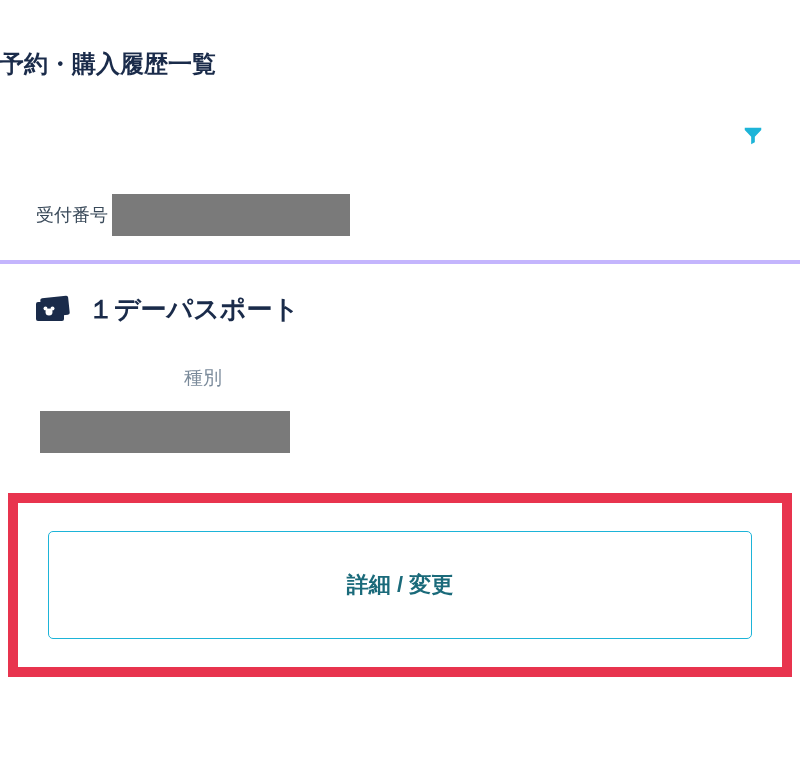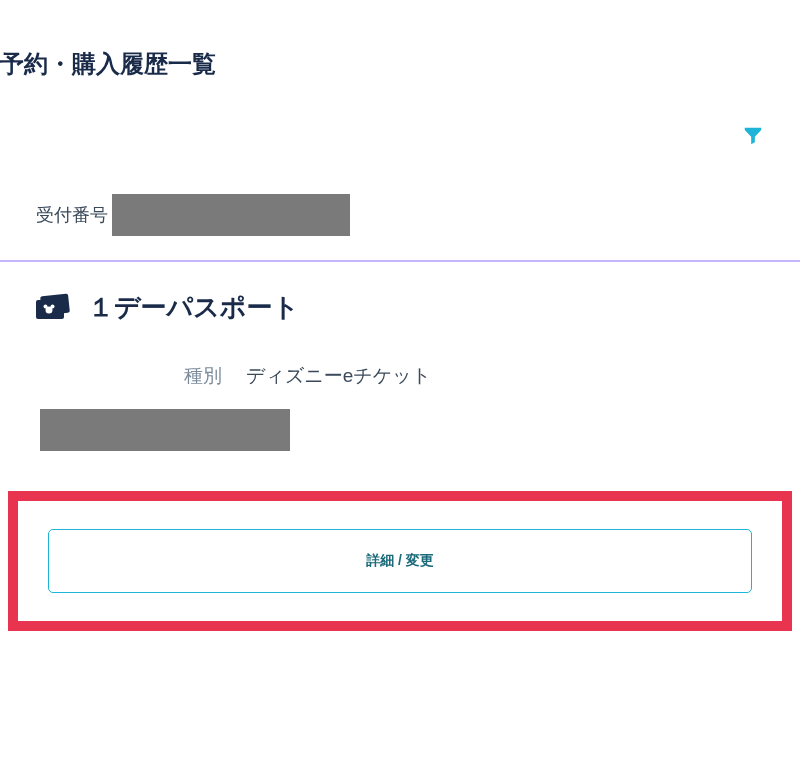--- a/index.html
+++ b/index.html
@@ -34,21 +34,21 @@
       color: #1db4d8;
       width: 22px;
       height: 22px;
       cursor: pointer;
     }
     
     .receipt-number-row {
       display: flex;
       align-items: center;
       padding: 20px 36px 24px 36px;
-      border-bottom: 2px solid #c4b5fd;
+      border-bottom: 4px solid #c4b5fd;
     }
     
     .receipt-number-label {
       font-size: 18px;
       color: #3a4a5a;
       font-weight: 500;
     }
     
     .redacted-block {
       background: #7a7a7a;
@@ -107,25 +107,25 @@
     }
     
     .highlight-box {
       border: 10px solid #e8344e;
       margin: 0 8px 8px 8px;
       padding: 28px 30px;
     }
     
     .detail-button {
       width: 100%;
-      padding: 22px 0;
+      padding: 38px 0;
       background: #ffffff;
       border: 1.5px solid #1db4d8;
       border-radius: 5px;
-      font-size: 14px;
+      font-size: 22px;
       font-weight: bold;
       color: #1a6a7a;
       cursor: pointer;
       text-align: center;
     }
   </style>
 </head>
 <body>
 
 <h1 class="page-title">予約・購入履歴一覧</h1>
@@ -152,21 +152,20 @@
       <circle cx="9.5" cy="13.5" r="2" fill="#ffffff"></circle>
       <circle cx="16.5" cy="13.5" r="2" fill="#ffffff"></circle>
     </svg>
   </span>
   <span class="product-name">１デーパスポート</span>
 </div>
 
 <div class="detail-grid">
   <div class="detail-row">
     <div class="detail-label">種別</div>
-    <div class="detail-value">ディズニーeチケット</div>
   </div>
   <div class="detail-row">
     <div class="redacted-block redacted-date"></div>
   </div>
 </div>
 
 <div class="highlight-box">
   <button class="detail-button">詳細 / 変更</button>
 </div>
 

